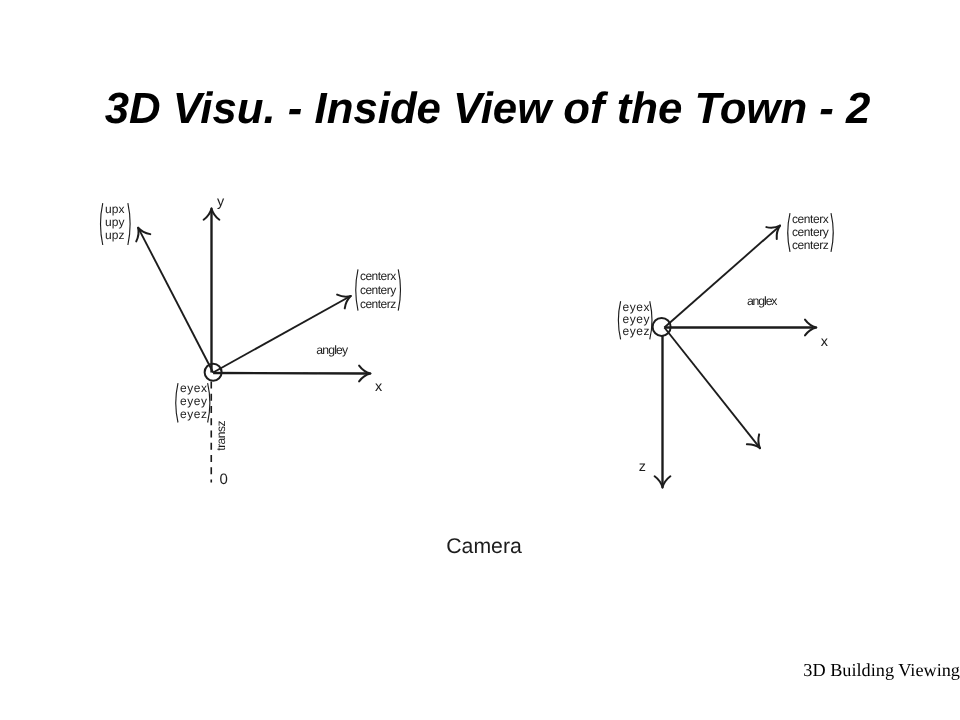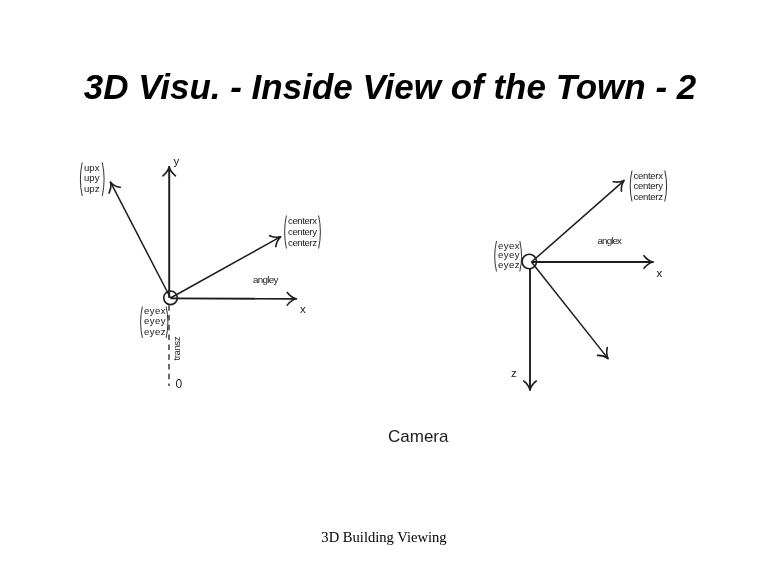--- a/index.html
+++ b/index.html
@@ -1,20 +1,20 @@
 <!DOCTYPE html>
 <html><head><meta charset="utf-8">
 <style>
 html,body{margin:0;padding:0;background:#fff;width:768px;height:576px;overflow:hidden}
 .title{position:absolute;left:6px;top:69px;width:768px;text-align:center;
  font-family:"Liberation Sans",sans-serif;font-weight:bold;font-style:italic;
  font-size:35px;line-height:35px;color:#000;}
-.camera{position:absolute;left:388px;top:427px;font-family:"Liberation Sans",sans-serif;
+.camera{position:absolute;left:357px;top:427px;font-family:"Liberation Sans",sans-serif;
  font-size:17px;color:#1c1c1c;}
-.footer{position:absolute;left:0;top:529px;width:768px;text-align:center;
+.footer{position:absolute;left:0;top:529px;width:768px;text-align:right;
  font-family:"Liberation Serif",serif;font-size:14.6px;color:#000;}
 </style></head>
 <body>
 <div class="title">3D Visu. - Inside View of the Town - 2</div>
 <svg width="768" height="576" viewBox="0 0 768 576" style="position:absolute;left:0;top:0" font-family="Liberation Sans, sans-serif" fill="#1c1c1c">
     <defs>
       <filter id="fz" x="-5%" y="-5%" width="110%" height="110%">
         <feGaussianBlur stdDeviation="0.38"></feGaussianBlur>
       </filter>
     </defs>

